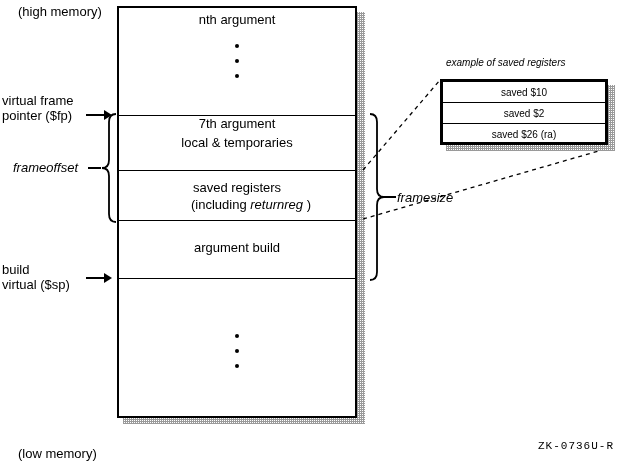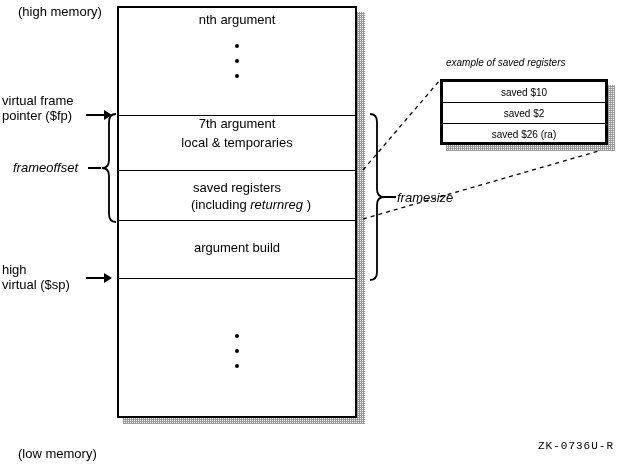--- a/index.html
+++ b/index.html
@@ -124,21 +124,21 @@
   </div>
 
   <div class="txt" style="left:18px;top:4px;">(high memory)</div>
   <div class="txt" style="left:18px;top:410px;margin-top:36px;">(low memory)</div>
 
   <div class="txt" style="left:2px;top:93px;">virtual frame</div>
   <div class="txt" style="left:2px;top:108px;">pointer ($fp)</div>
   <div class="arrow-line" style="left:86px;top:114px;width:20px;"></div>
   <div class="arrow-head" style="left:104px;top:110px;"></div>
 
-  <div class="txt" style="left:2px;top:262px;">high</div>
+  <div class="txt" style="left:2px;top:262px;">build</div>
   <div class="txt" style="left:2px;top:277px;">virtual ($sp)</div>
   <div class="arrow-line" style="left:86px;top:277px;width:20px;"></div>
   <div class="arrow-head" style="left:104px;top:273px;"></div>
 
   <svg class="brace" style="left:100px;top:112px;" width="18" height="112" viewBox="0 0 18 112">
     <path d="M16 2 Q9 2 9 10 L9 48 Q9 56 2 56 Q9 56 9 64 L9 102 Q9 110 16 110" fill="none" stroke="#000" stroke-width="1.8"></path>
   </svg>
   <div class="tick" style="left:88px;top:167px;width:13px;"></div>
   <div class="txt ital" style="left:13px;top:160px;">frameoffset</div>
 

